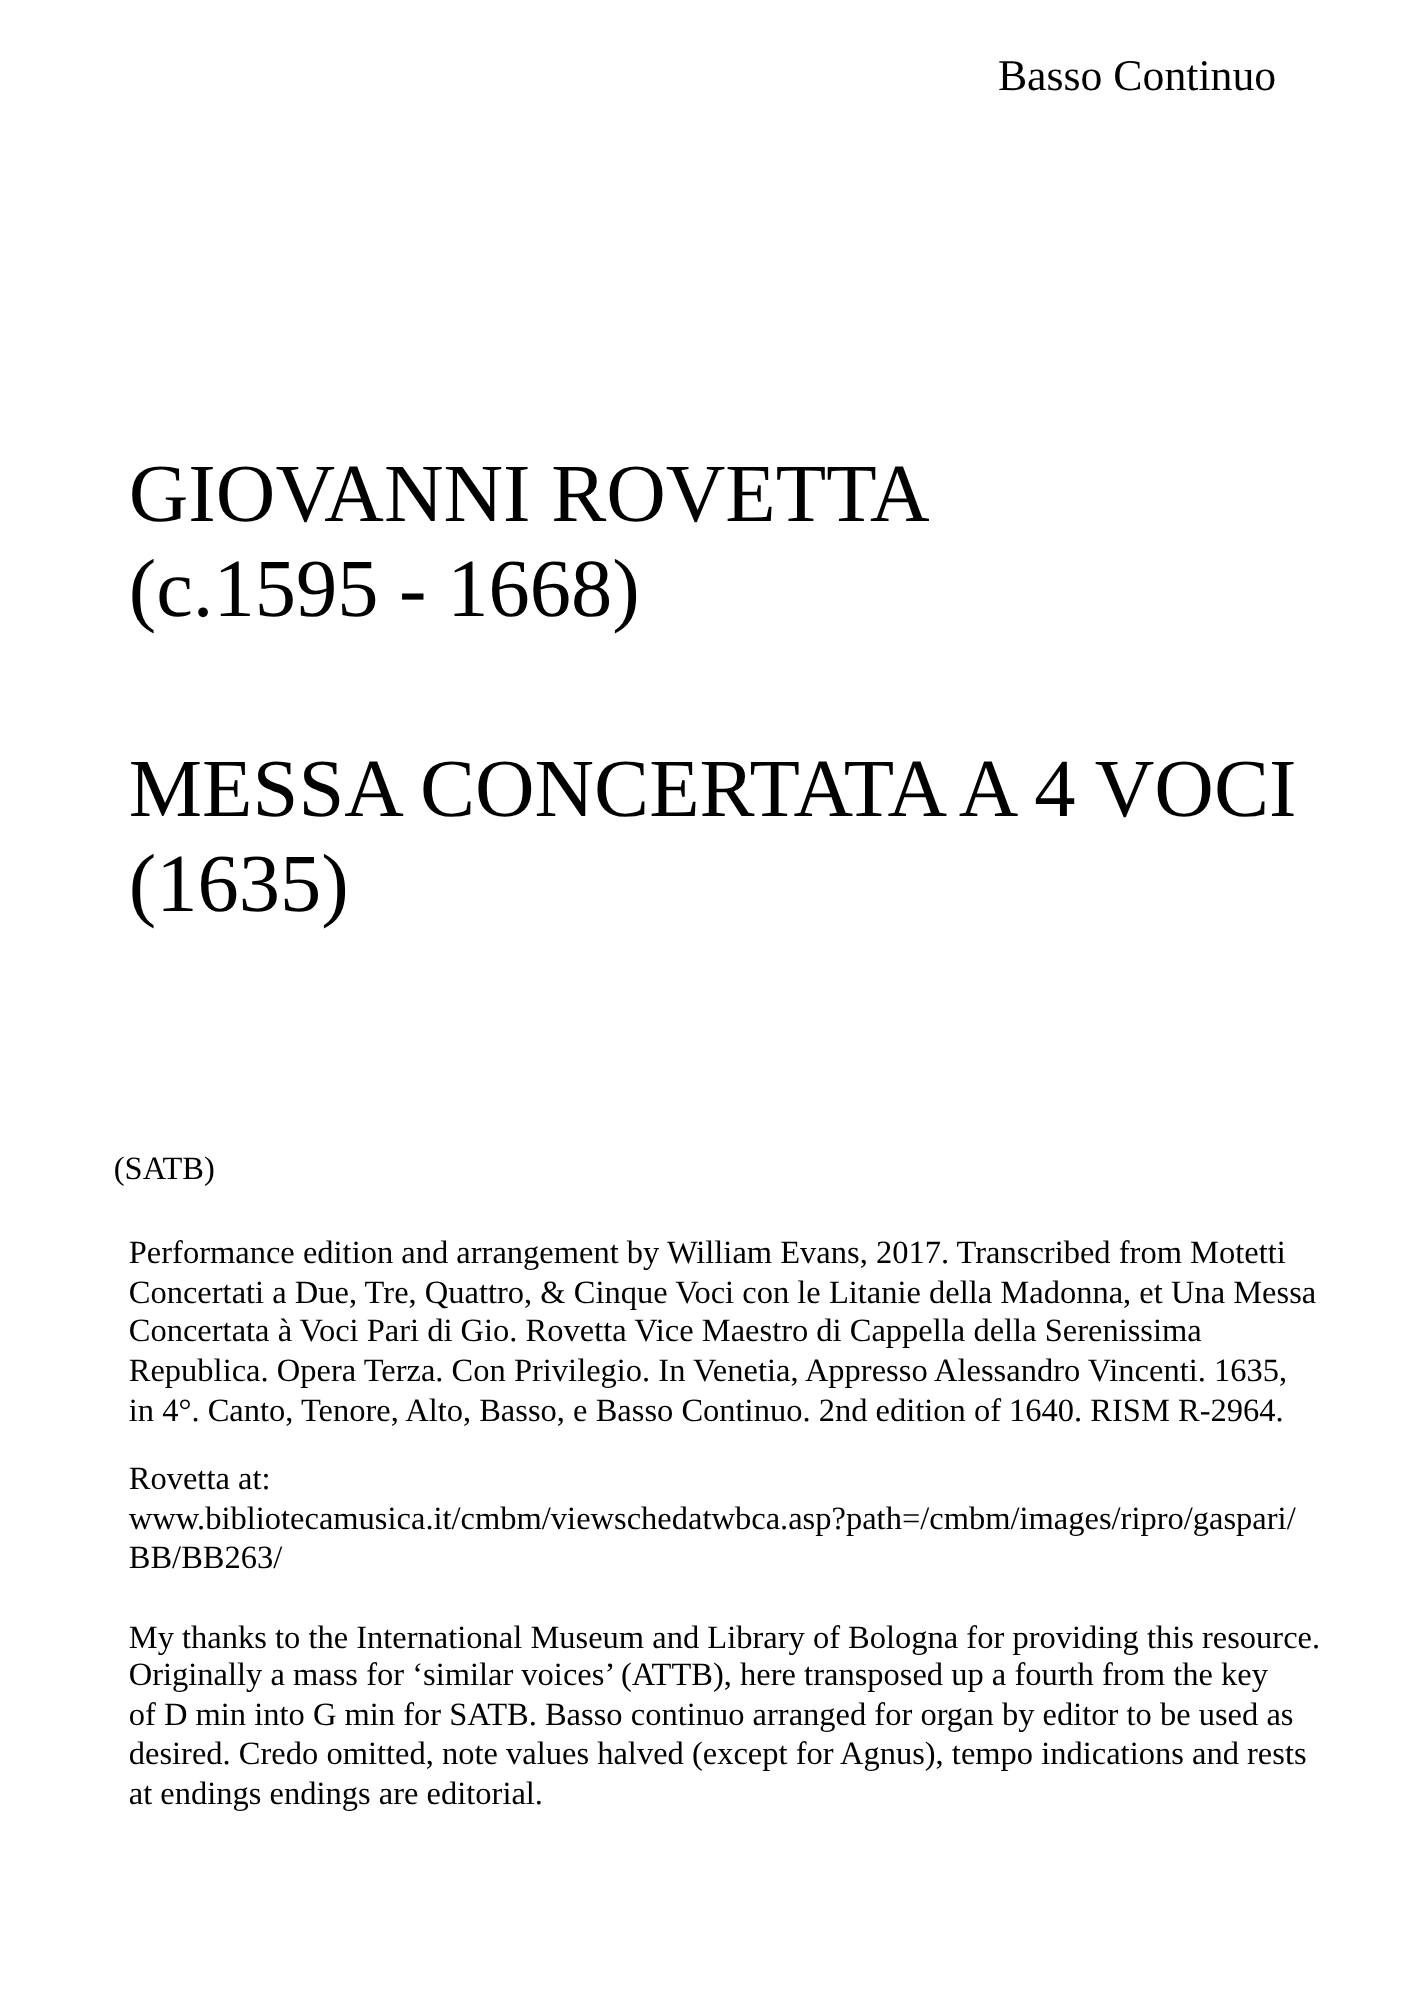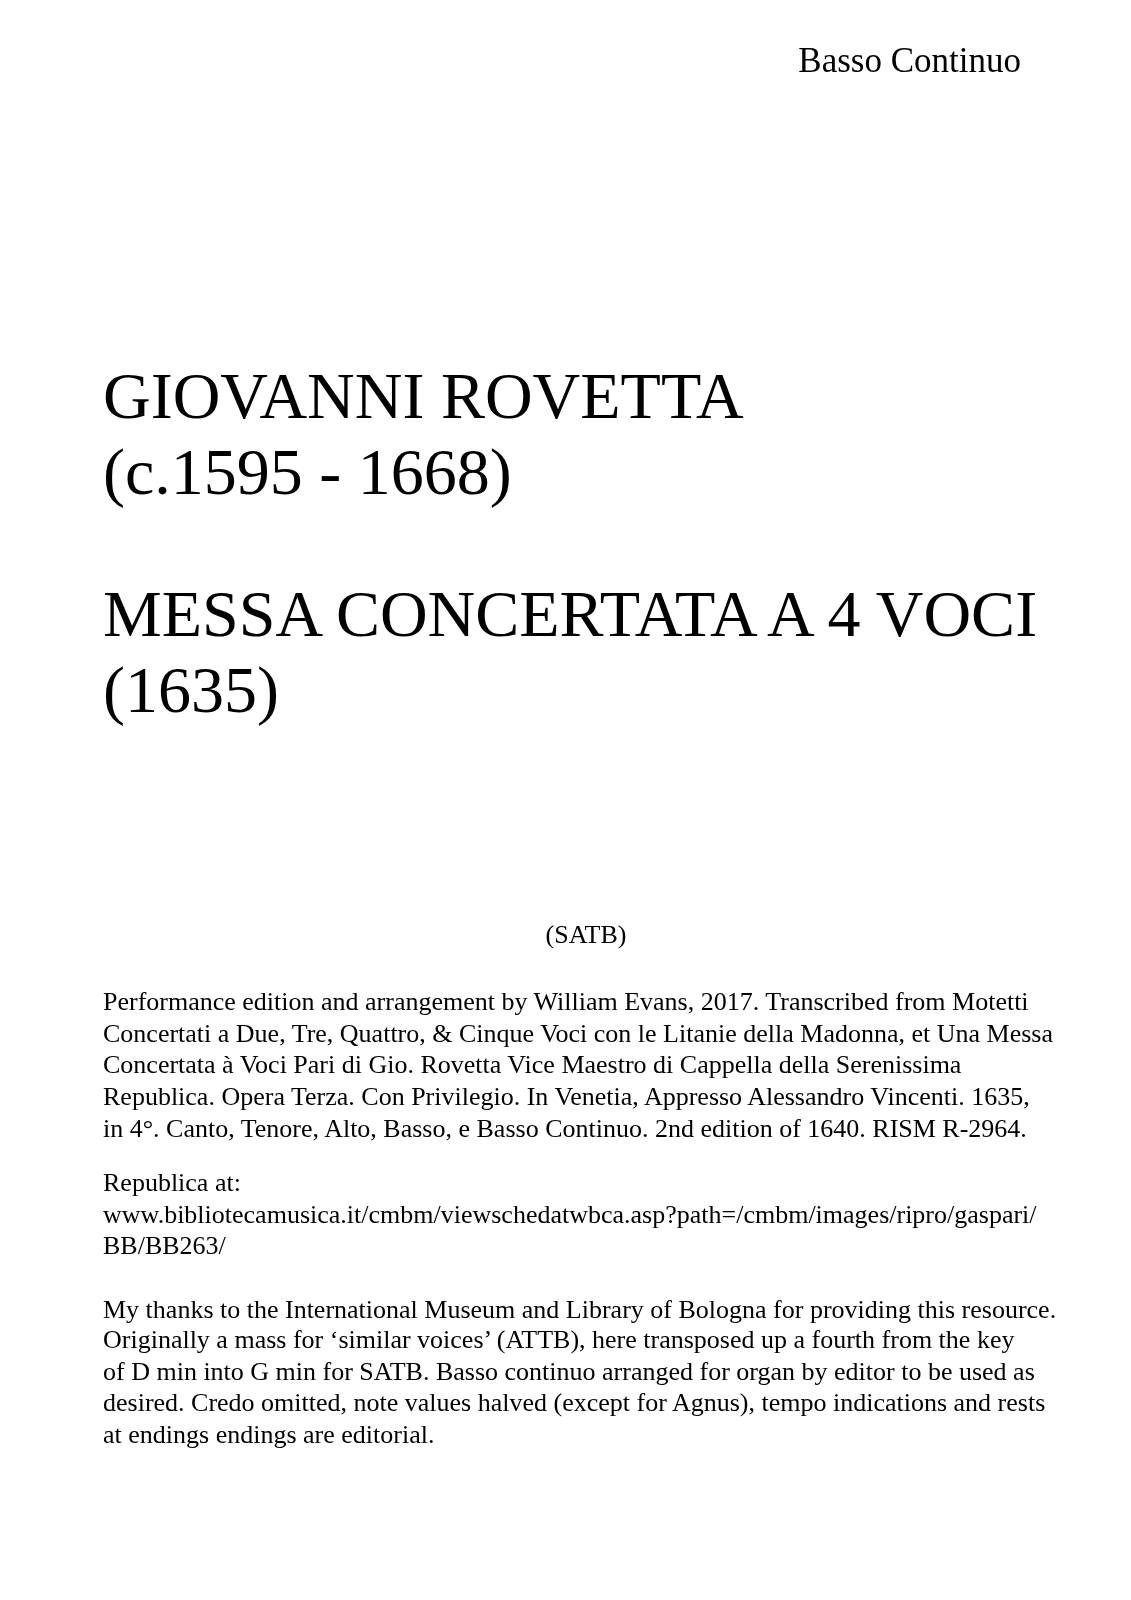--- a/index.html
+++ b/index.html
@@ -27,36 +27,36 @@
   .title-block {
     position: absolute;
     left: 103px;
     width: 966px;
     text-align: left;
     font-size: 66px;
     line-height: 76px;
     white-space: nowrap;
   }
   .composer-block { top: 358px; }
-  .work-block { top: 576px; }
+  .work-block { top: 594px; }
   .movements-block {
     position: absolute;
     top: 766px;
     left: 103px;
     width: 966px;
     text-align: center;
     font-size: 26px;
     line-height: 30px;
   }
   .voicing-line {
     position: absolute;
     top: 920px;
-    left: 103px;
+    left: 91px;
     width: 966px;
-    text-align: center;
+    text-align: left;
     font-size: 26px;
     line-height: 30px;
   }
   .body-block {
     position: absolute;
     left: 103px;
     width: 1010px;
     font-size: 26px;
     line-height: 31.7px;
     text-align: left;
@@ -89,21 +89,21 @@
 
   <div class="body-block edition-note">
       <div class="line">Performance edition and arrangement by William Evans, 2017. Transcribed from Motetti</div>
       <div class="line">Concertati a Due, Tre, Quattro, &amp; Cinque Voci con le Litanie della Madonna, et Una Messa</div>
       <div class="line">Concertata à Voci Pari di Gio. Rovetta Vice Maestro di Cappella della Serenissima</div>
       <div class="line">Republica. Opera Terza. Con Privilegio. In Venetia, Appresso Alessandro Vincenti. 1635,</div>
       <div class="line">in 4°. Canto, Tenore, Alto, Basso, e Basso Continuo. 2nd edition of 1640. RISM R-2964.</div>
     </div>
 
   <div class="body-block archive-block">
-    <div class="line">Republica at:</div>
+    <div class="line">Rovetta at:</div>
     <div>
         <div class="line">www.bibliotecamusica.it/cmbm/viewschedatwbca.asp?path=/cmbm/images/ripro/gaspari/</div>
         <div class="line">BB/BB263/</div>
       </div>
   </div>
 
   <div class="body-block thanks-note">
     <div class="line">My thanks to the International Museum and Library of Bologna for providing this resource.</div>
   </div>
 

